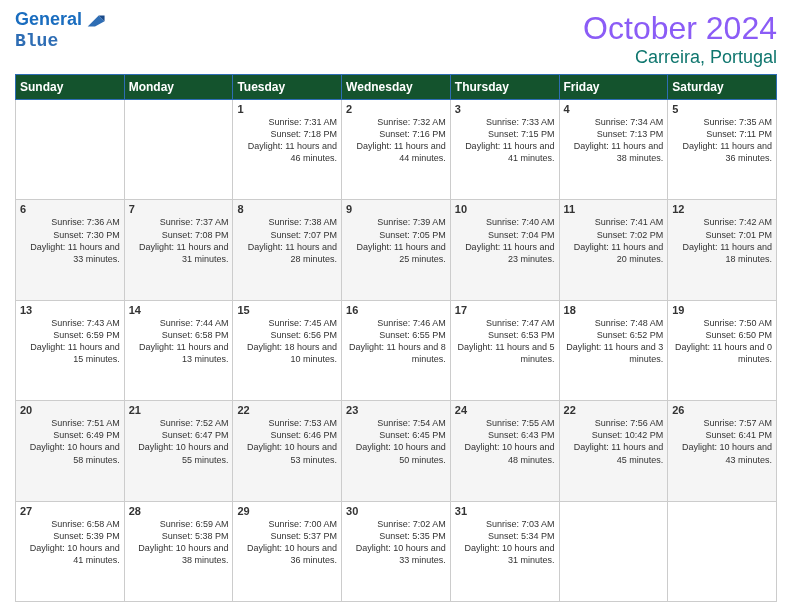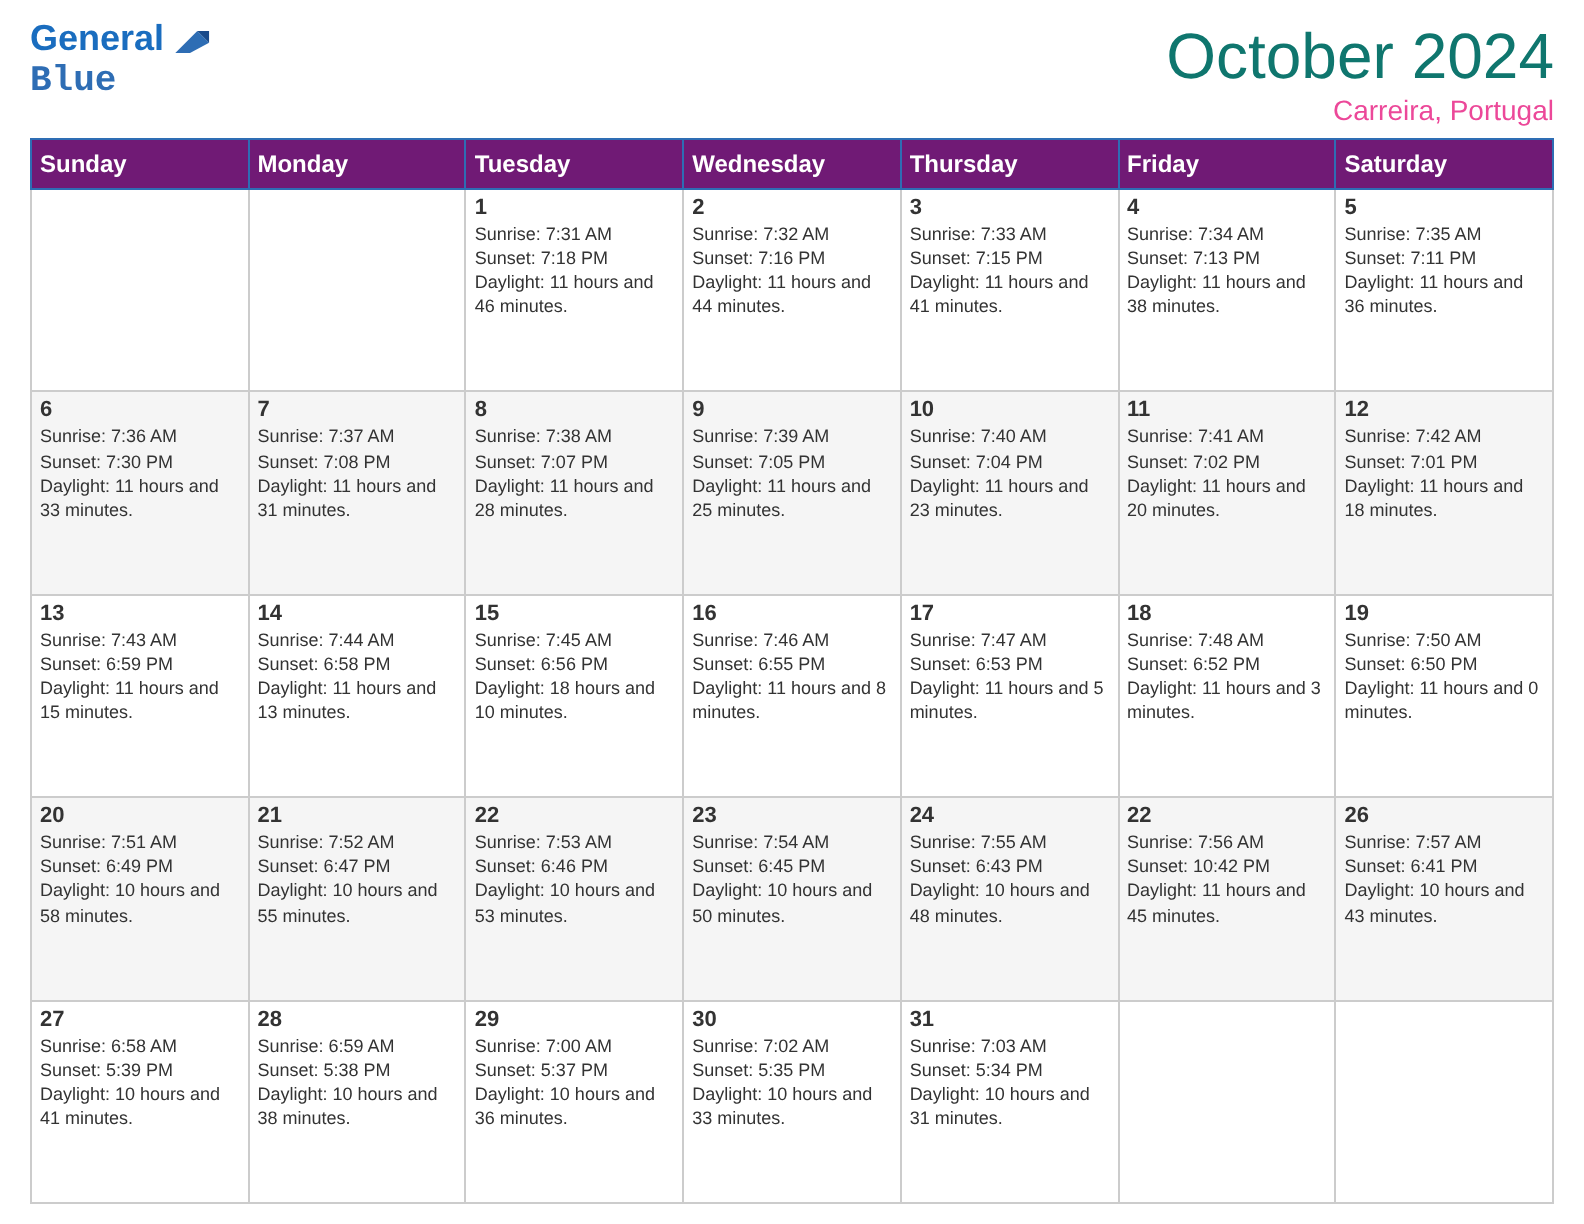--- a/index.html
+++ b/index.html
@@ -40,35 +40,35 @@
       width: 22px;
       height: 22px;
       margin-left: 2px;
     }
     .title-block {
       text-align: right;
     }
     .month-title {
       font-size: 32px;
       font-weight: normal;
+      color: #8b5cf6;
+    }
+    .location {
+      font-size: 18px;
       color: #0f766e;
-    }
-    .location {
-      font-size: 14px;
-      color: #ec4899;
     }
     .calendar {
       flex: 1;
       border: 1px solid #ccc;
       border-collapse: collapse;
       width: 100%;
       table-layout: fixed;
     }
     .calendar th {
-      background-color: #701a75;
+      background-color: #14532d;
       color: #fff;
       font-size: 12px;
       font-weight: bold;
       padding: 5px 4px;
       text-align: left;
       border: 1px solid #2e6db4;
     }
     .calendar td {
       vertical-align: top;
       border: 1px solid #ccc;
@@ -84,20 +84,21 @@
     .day-num {
       font-size: 11px;
       font-weight: bold;
       display: block;
       margin-bottom: 1px;
     }
     .cell-text {
       font-size: 9px;
       line-height: 1.35;
       color: #333;
+      text-align: right;
     }
     .empty-cell {
       background: #fff !important;
     }
   </style>
 </head>
 <body>
 
 <div class="page">
   <div class="header">

